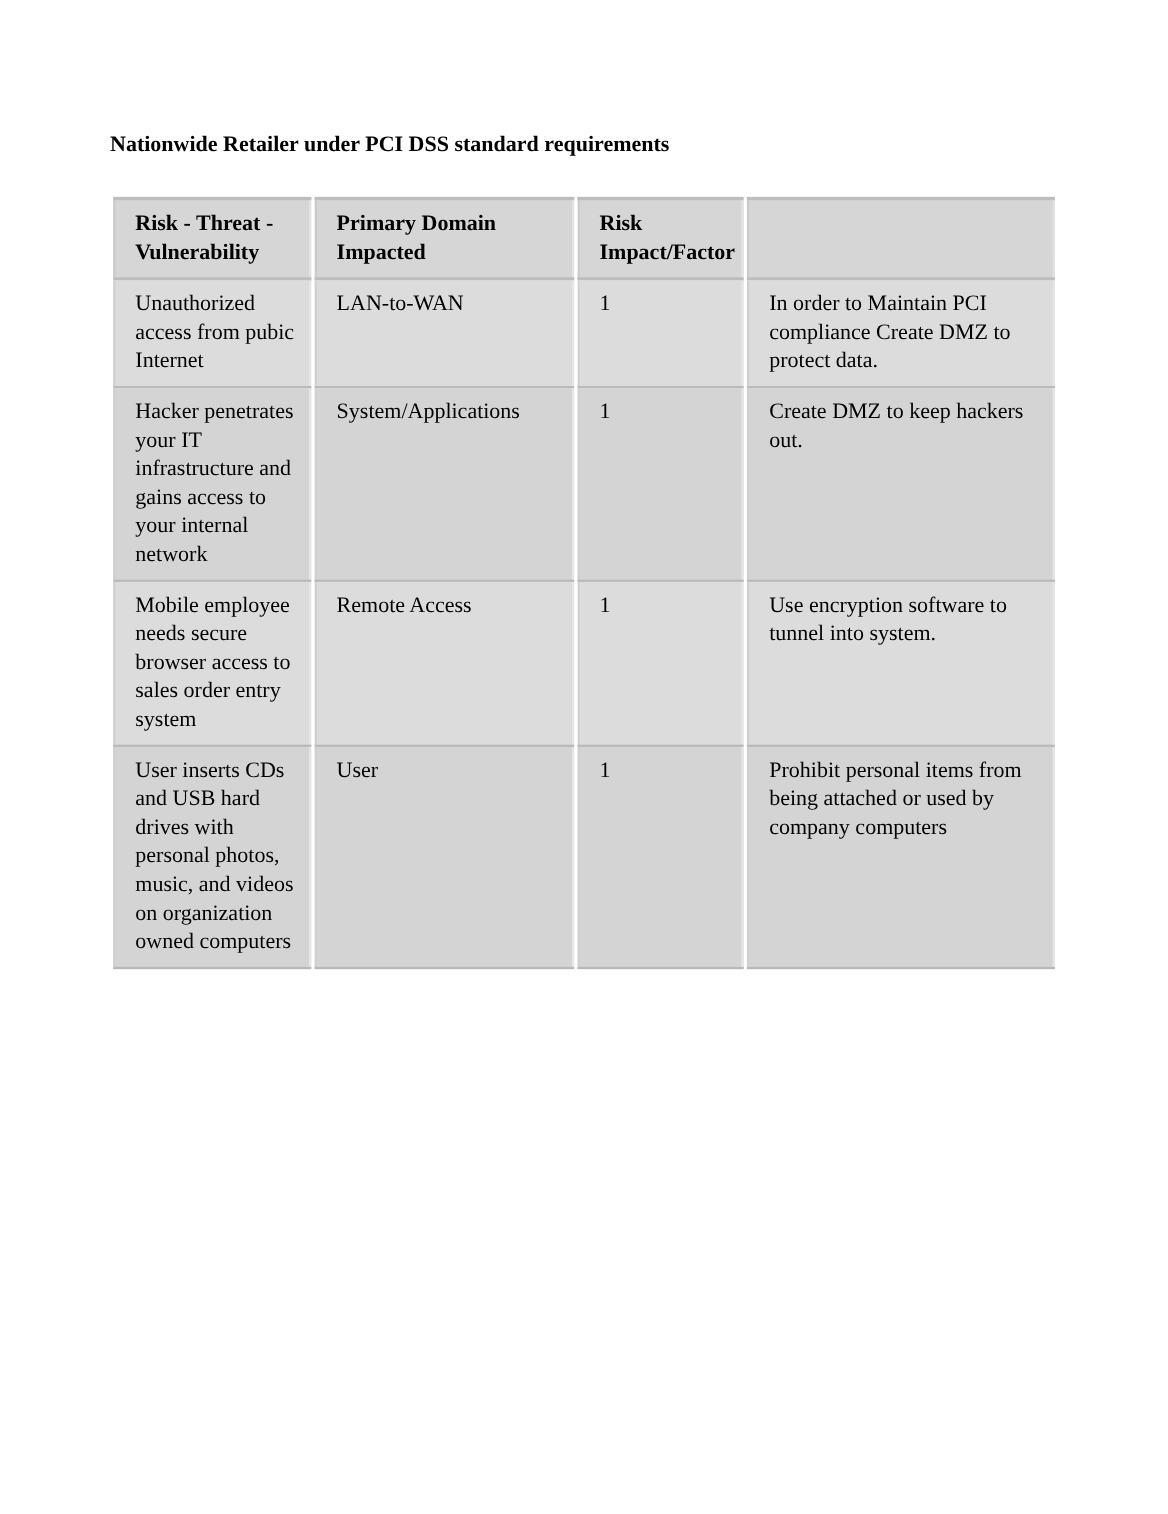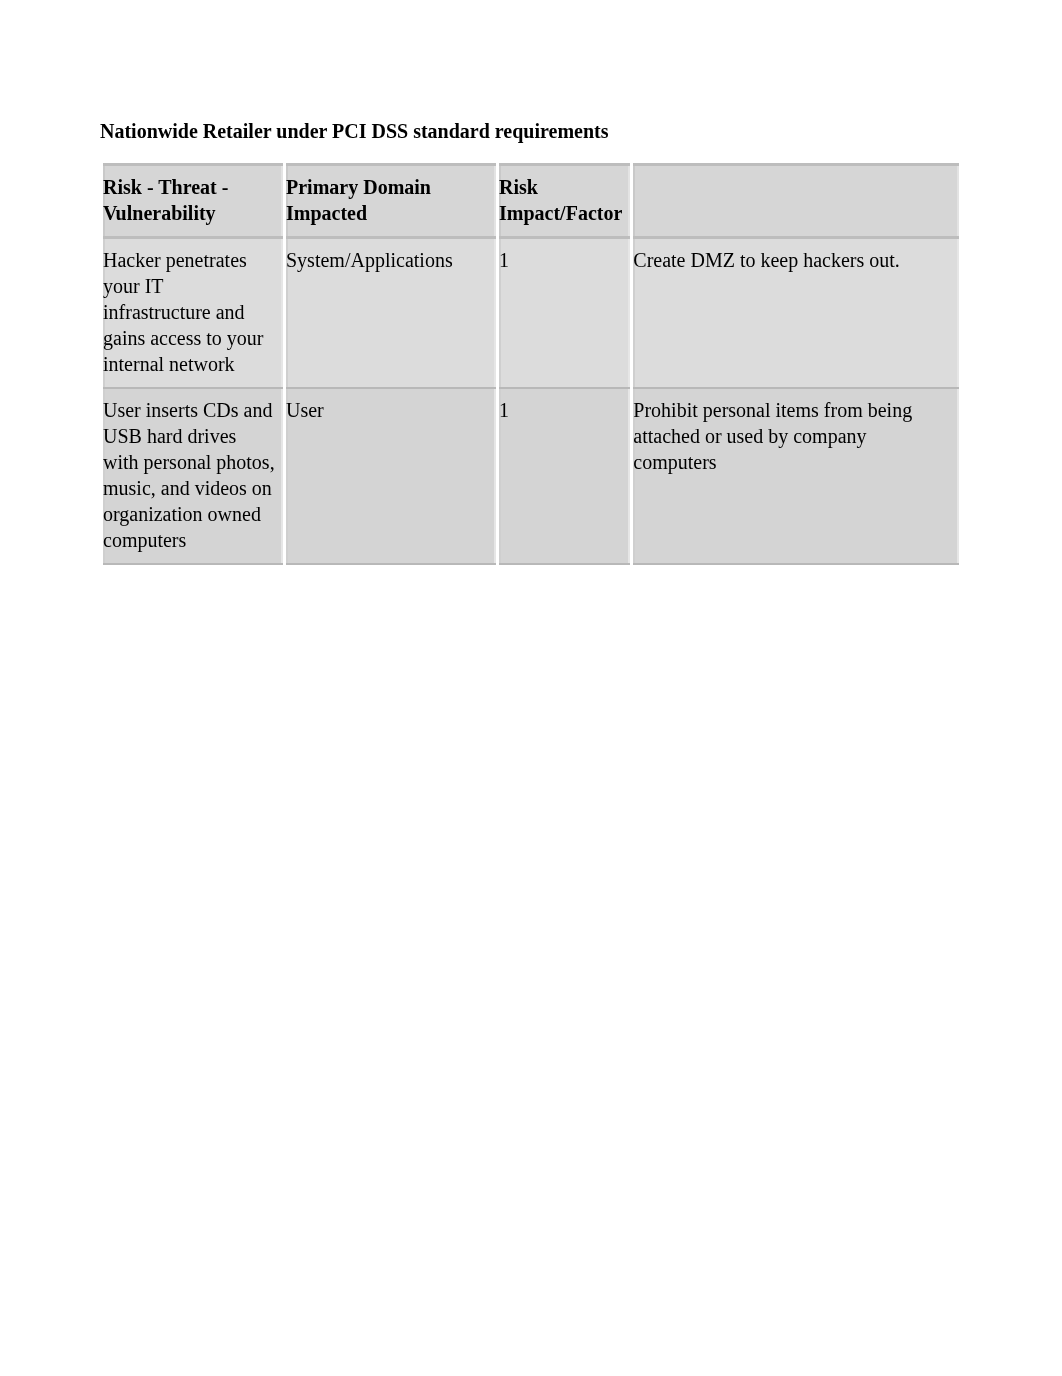--- a/index.html
+++ b/index.html
@@ -11,33 +11,33 @@
       background: #ffffff;
       font-family: "Times New Roman", Times, serif;
       font-size: 20px;
       color: #000000;
       padding: 120px 100px 100px 100px;
       width: 1062px;
     }
     .page-title {
       font-weight: bold;
       font-size: 20px;
-      margin-bottom: 20px;
+      margin-bottom: 36px;
     }
     .risk-table {
       width: 100%;
       border-collapse: separate;
       border-spacing: 3px 0;
       background: #ffffff;
     }
     .risk-table th,
     .risk-table td {
       text-align: left;
       vertical-align: top;
-      padding: 8px 8px 10px 0;
+      padding: 8px 8px 10px 20px;
       font-size: 20px;
       line-height: 1.3;
     }
     .risk-table th {
       font-weight: bold;
       background: #d6d6d6;
       border-top: 3px solid #bdbdbd;
       border-bottom: 3px solid #bdbdbd;
       box-shadow: inset 2px 0 0 #c9c9c9, inset -2px 0 0 #e3e3e3;
     }
@@ -49,21 +49,21 @@
     .risk-table tbody tr:nth-child(odd) td {
       background: #dcdcdc;
     }
     .risk-table tbody tr:nth-child(even) td {
       background: #d4d4d4;
     }
     .col-risk {
       width: 180px;
     }
     .col-domain {
-      width: 210px;
+      width: 236px;
     }
     .col-impact {
       width: 126px;
     }
     .col-action {
       width: auto;
     }
   </style>
 </head>
 <body>
@@ -74,24 +74,36 @@
   <thead>
     <tr>
       <th class="col-risk">Risk - Threat - Vulnerability</th>
       <th class="col-domain">Primary Domain Impacted</th>
       <th class="col-impact">Risk Impact/Factor</th>
       <th class="col-action"></th>
     </tr>
   </thead>
   <tbody>
     <tr>
+      <td>Unauthorized access from pubic Internet</td>
+      <td>LAN-to-WAN</td>
+      <td>1</td>
+      <td>In order to Maintain PCI compliance Create DMZ to protect data.</td>
+    </tr>
+    <tr>
       <td>Hacker penetrates your IT infrastructure and gains access to your internal network</td>
       <td>System/Applications</td>
       <td>1</td>
       <td>Create DMZ to keep hackers out.</td>
+    </tr>
+    <tr>
+      <td>Mobile employee needs secure browser access to sales order entry system</td>
+      <td>Remote Access</td>
+      <td>1</td>
+      <td>Use encryption software to tunnel into system.</td>
     </tr>
     <tr>
       <td>User inserts CDs and USB hard drives with personal photos, music, and videos on organization owned computers</td>
       <td>User</td>
       <td>1</td>
       <td>Prohibit personal items from being attached or used by company computers</td>
     </tr>
   </tbody>
 </table>
 

